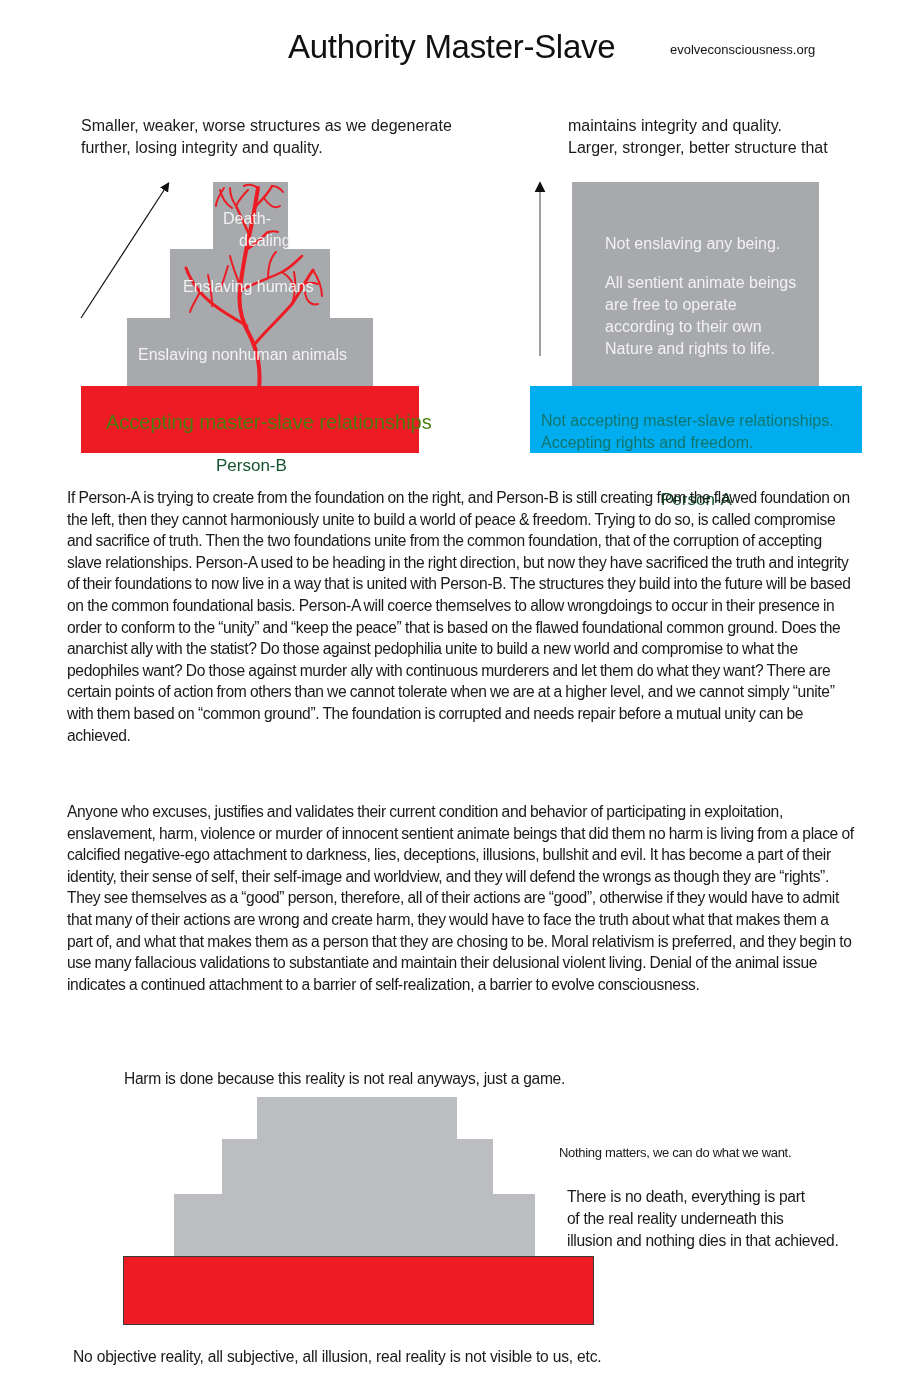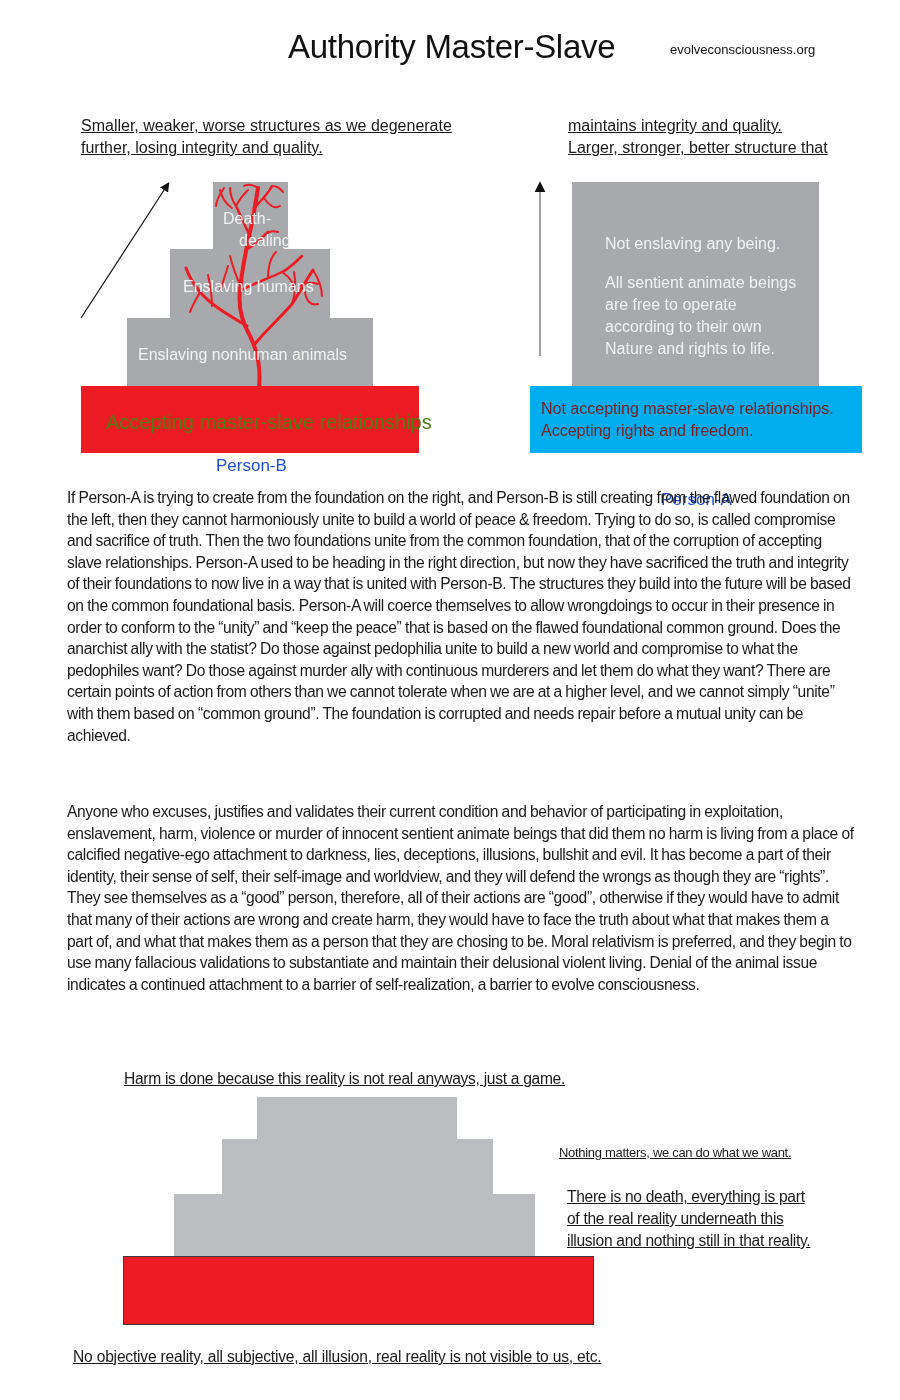--- a/index.html
+++ b/index.html
@@ -1,28 +1,28 @@
 <!DOCTYPE html>
 <html><head>
 <meta charset="utf-8">
 <style>
   html, body { margin:0; padding:0; background:#ffffff; }
   body { width:900px; height:1400px; position:relative; overflow:hidden;
          font-family:"Liberation Sans", "DejaVu Sans", sans-serif; color:#111; }
   .abs { position:absolute; }
   .title { left:288px; top:28px; font-size:33px; color:#111; letter-spacing:-0.3px; white-space:nowrap; }
   .site { left:670px; top:42px; font-size:13px; color:#111; white-space:nowrap; }
-  .caption { font-size:16px; line-height:22px; color:#1a1a1a;text-decoration:underline; }
+  .caption { font-size:16px; line-height:22px; color:#1a1a1a; }
   .block { position:absolute; }
   .gray { background:#a7a9ac; }
   .gray-light { background:#bcbdc0; }
   .red { background:#ed1c24; }
   .blue { background:#00aeef; }
   .wtxt { position:absolute; color:#f2f2f2; font-size:16px; line-height:22px; white-space:nowrap; }
-  .person { font-size:17px; color:#1d4ed8; white-space:nowrap; }
+  .person { font-size:17px; color:#14532d; white-space:nowrap; }
   .para { position:absolute; left:67px; width:790px; font-size:15.6px; line-height:21.6px;
           color:#1a1a1a; letter-spacing:-0.35px; word-spacing:-0.5px; margin:0; }
   svg { position:absolute; overflow:visible; }
 </style>
 </head>
 <body>
 
 <div class="abs title">Authority Master-Slave</div>
 <div class="abs site">evolveconsciousness.org</div>
 
@@ -113,21 +113,21 @@
   <div class="block gray" style="left:572px; top:182px; width:247px; height:204px;"></div>
   <div class="block blue" style="left:530px; top:386px; width:332px; height:67px;"></div>
 
   <div class="wtxt" style="left:605px; top:233px;">Not enslaving any being.</div>
   <div class="wtxt" style="left:605px; top:272px;">
     <div>All sentient animate beings</div>
     <div>are free to operate</div>
     <div>according to their own</div>
     <div>Nature and rights to life.</div>
   </div>
-  <div class="wtxt" style="left:541px; top:398px; color:#7f1d1d;">
+  <div class="wtxt" style="left:541px; top:410px; color:#0f766e;">
     <div>Not accepting master-slave relationships.</div>
     <div>Accepting rights and freedom.</div>
   </div>
 
   <div class="abs person" style="left:661px; top:456px;margin-top:34px;">Person-A</div>
 </div>
 
 <p class="para" style="top:487px;">If Person-A is trying to create from the foundation on the right, and Person-B is still creating from the flawed foundation on the left, then they cannot harmoniously unite to build a world of peace &amp; freedom. Trying to do so, is called compromise and sacrifice of truth. Then the two foundations unite from the common foundation, that of the corruption of accepting slave relationships. Person-A used to be heading in the right direction, but now they have sacrificed the truth and integrity of their foundations to now live in a way that is united with Person-B. The structures they build into the future will be based on the common foundational basis. Person-A will coerce themselves to allow wrongdoings to occur in their presence in order to conform to the “unity” and “keep the peace” that is based on the flawed foundational common ground. Does the anarchist ally with the statist? Do those against pedophilia unite to build a new world and compromise to what the pedophiles want? Do those against murder ally with continuous murderers and let them do what they want? There are certain points of action from others than we cannot tolerate when we are at a higher level, and we cannot simply “unite” with them based on “common ground”. The foundation is corrupted and needs repair before a mutual unity can be achieved.</p>
 <p class="para" style="top:801px;">Anyone who excuses, justifies and validates their current condition and behavior of participating in exploitation, enslavement, harm, violence or murder of innocent sentient animate beings that did them no harm is living from a place of calcified negative-ego attachment to darkness, lies, deceptions, illusions, bullshit and evil. It has become a part of their identity, their sense of self, their self-image and worldview, and they will defend the wrongs as though they are “rights”. They see themselves as a “good” person, therefore, all of their actions are “good”, otherwise if they would have to admit that many of their actions are wrong and create harm, they would have to face the truth about what that makes them a part of, and what that makes them as a person that they are chosing to be. Moral relativism is preferred, and they begin to use many fallacious validations to substantiate and maintain their delusional violent living. Denial of the animal issue indicates a continued attachment to a barrier of self-realization, a barrier to evolve consciousness.</p>
 
@@ -136,17 +136,17 @@
 
   <div class="block gray-light" style="left:257px; top:1097px; width:200px; height:43px;"></div>
   <div class="block gray-light" style="left:222px; top:1139px; width:271px; height:56px;"></div>
   <div class="block gray-light" style="left:174px; top:1194px; width:361px; height:63px;"></div>
   <div class="block red" style="left:123px; top:1256px; width:469px; height:67px; border:1px solid #3a3a3a;"></div>
 
   <div class="abs caption" style="left:522px; top:1142px; font-size:13px; letter-spacing:-0.3px; white-space:nowrap;margin-left:37px;">Nothing matters, we can do what we want.</div>
   <div class="abs caption" style="left:567px; top:1186px; font-size:15.6px; letter-spacing:-0.3px; white-space:nowrap;">
     <div>There is no death, everything is part</div>
     <div>of the real reality underneath this</div>
-    <div>illusion and nothing still in that reality.</div>
+    <div>illusion and nothing dies in that achieved.</div>
   </div>
 
   <div class="abs caption" style="left:73px; top:1346px; font-size:15.6px; letter-spacing:-0.2px; white-space:nowrap;">No objective reality, all subjective, all illusion, real reality is not visible to us, etc.</div>
 </div>
 
 </body></html>

